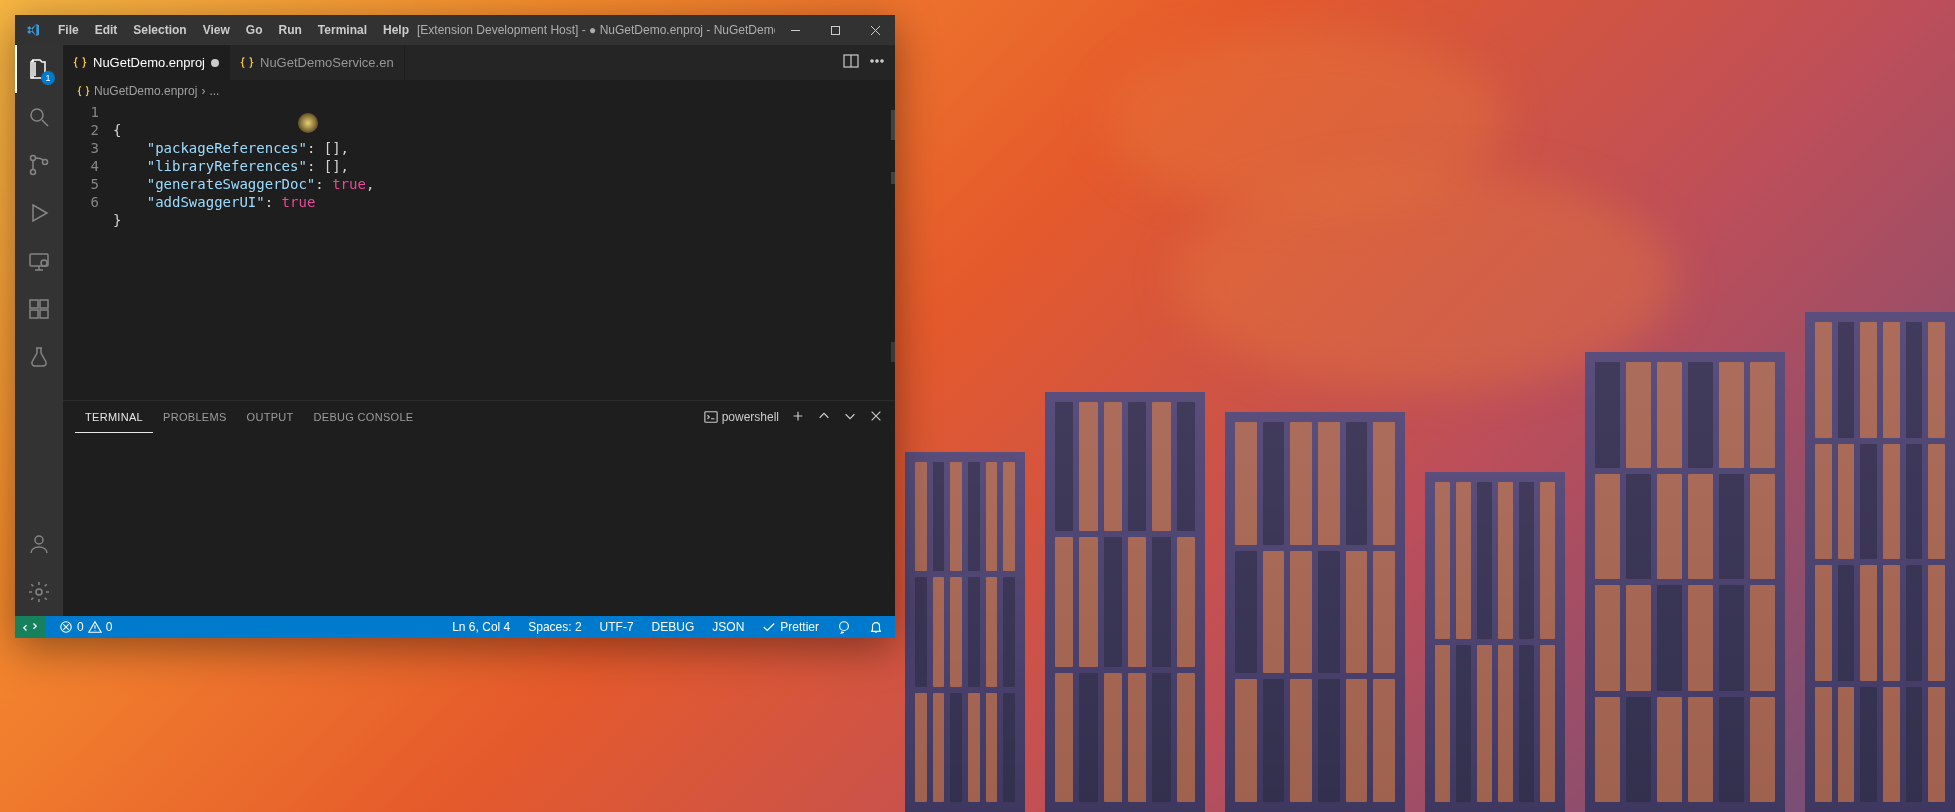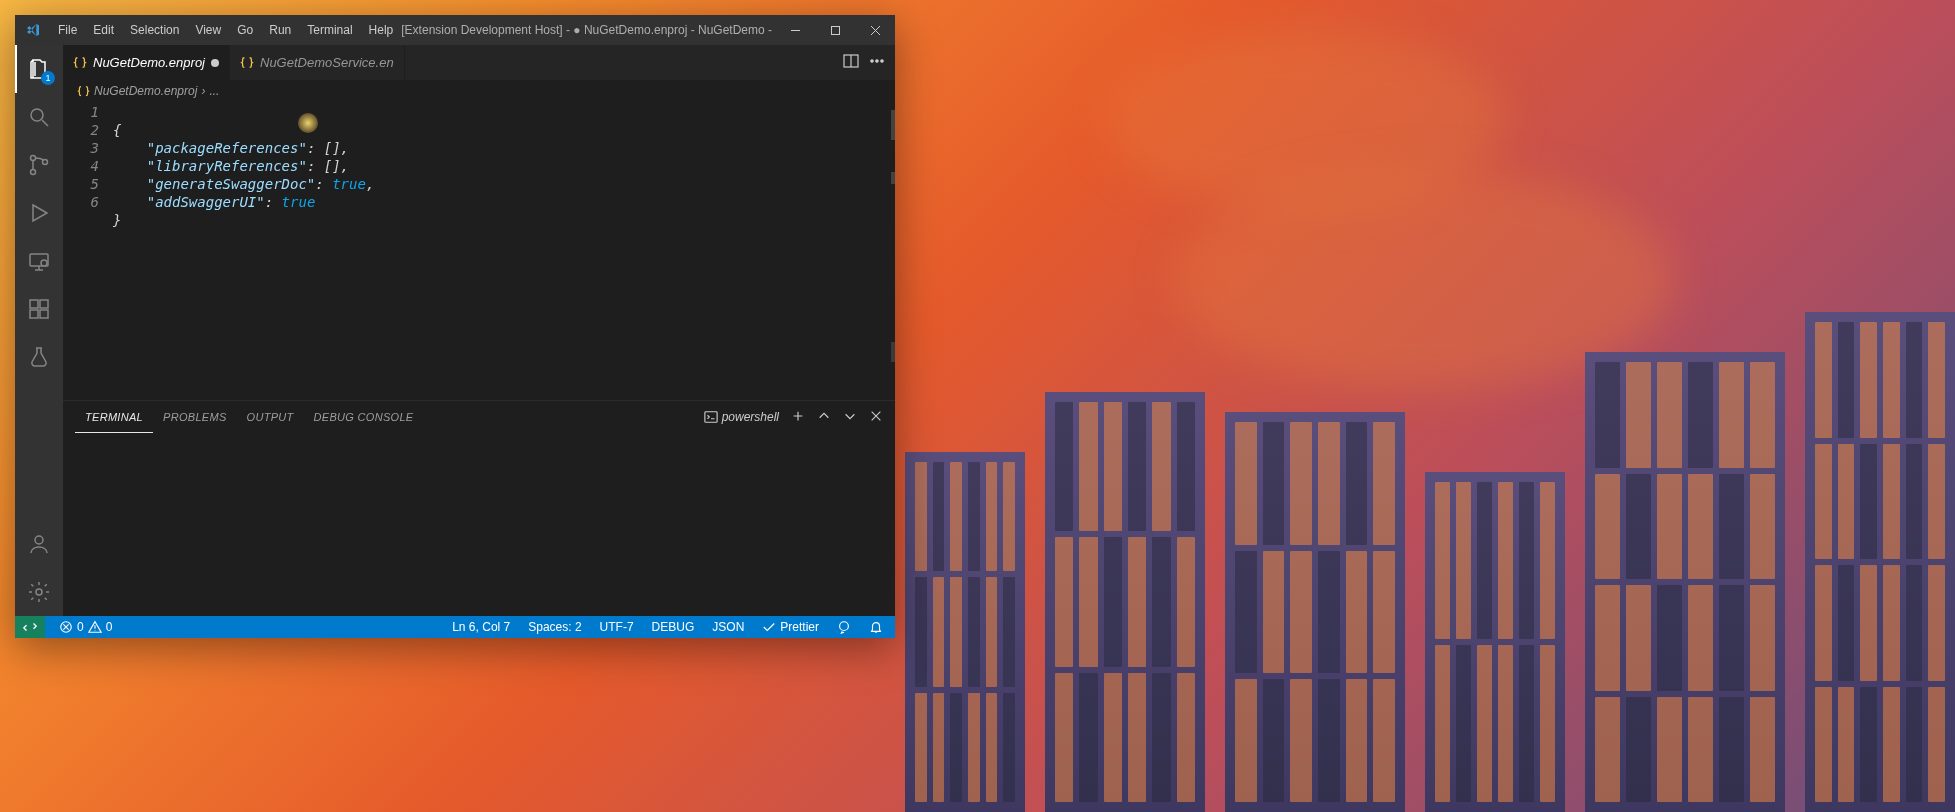--- a/index.html
+++ b/index.html
@@ -22,55 +22,55 @@
 
 .vscode {
   position:absolute; left:15px; top:15px; width:880px; height:623px;
   background:#1e1e1e; display:flex; flex-direction:column;
   box-shadow:0 10px 40px rgba(0,0,0,0.4);
 }
 .titlebar { height:30px; background:#323233; display:flex; align-items:center; color:#ccc; font-size:12px; }
 .titlebar .logo { width:35px; display:flex; align-items:center; justify-content:center; }
 .titlebar .logo svg { width:16px; height:16px; }
 .menu { display:flex; }
-.menu-item { padding:0 8px; line-height:30px; cursor:default; }
+.menu-item { padding:0 8px; line-height:30px; cursor:default;font-weight:bold; }
 .title-center { flex:1; text-align:center; opacity:0.8; white-space:nowrap; overflow:hidden; }
 .win-controls { display:flex; }
 .win-btn { width:40px; height:30px; display:flex; align-items:center; justify-content:center; }
 .win-btn svg { width:11px; height:11px; stroke:#ccc; stroke-width:1; fill:none; }
 
 .body-row { flex:1; display:flex; min-height:0; }
 .activitybar { width:48px; background:#333; display:flex; flex-direction:column; align-items:center; }
 .act-item { width:48px; height:48px; display:flex; align-items:center; justify-content:center; position:relative; color:#858585; }
 .act-item.active { color:#fff; }
 .act-item.active::before { content:""; position:absolute; left:0; top:0; bottom:0; width:2px; background:#fff; }
 .act-item svg { width:24px; height:24px; fill:none; stroke:currentColor; stroke-width:1.5; }
 .act-item .badge { position:absolute; bottom:8px; right:8px; background:#007acc; color:#fff; font-size:9px;
   border-radius:8px; min-width:14px; height:14px; display:flex; align-items:center; justify-content:center; padding:0 3px; }
 .act-spacer { flex:1; }
 
-.main { flex:1; display:flex; flex-direction:column; min-width:0;font-style:italic; }
+.main { flex:1; display:flex; flex-direction:column; min-width:0; }
 .tabbar { height:35px; background:#252526; display:flex; align-items:stretch; }
 .tab { display:flex; align-items:center; padding:0 10px; gap:6px; color:#969696; font-size:13px; border-right:1px solid #1e1e1e; }
 .tab.active { background:#1e1e1e; color:#fff; }
 .tab .file-ic { width:14px; height:14px; }
 .tab .dirty { width:8px; height:8px; border-radius:50%; background:#ccc; display:inline-block; }
 .tab:not(.active) .dirty { display:none; }
 .tab-actions { margin-left:auto; display:flex; align-items:center; gap:10px; padding:0 10px; color:#ccc; }
 .tab-actions svg { width:16px; height:16px; fill:none; stroke:#ccc; stroke-width:1.2; }
 
 .breadcrumb { height:22px; background:#1e1e1e; display:flex; align-items:center; padding-left:14px; font-size:12px; color:#a0a0a0; gap:4px; }
 .breadcrumb svg { width:13px; height:13px; }
 
 .editor { flex:1; display:flex; background:#1e1e1e; font-family:Consolas,monospace; font-size:14px; line-height:18px; min-height:0; overflow:hidden; position:relative; }
 .gutter { width:50px; text-align:right; color:#858585; padding:1px 14px 0 0; user-select:none; }
 .code { flex:1; padding-top:1px; white-space:pre; position:relative; }
 .tok-p { color:#d4d4d4; }
 .tok-k { color:#9cdcfe; }
-.tok-b { color:#0ea5e9; }
+.tok-b { color:#ec4899; }
 .cursor-mark { position:absolute; width:20px; height:20px; border-radius:50%;
   background:radial-gradient(circle,rgba(255,230,120,0.9) 0%,rgba(255,200,80,0.4) 60%,transparent 100%);
   pointer-events:none; }
 .minimap { position:absolute; right:0; top:0; width:8px; height:100%; }
 .mm-bar { position:absolute; right:0; width:4px; background:#424242; }
 
 .panel { display:flex; flex-direction:column; border-top:1px solid #2b2b2b; height:216px; background:#1e1e1e; }
 .panel-tabs { height:32px; display:flex; align-items:center; padding:0 12px; font-size:11px; color:#9d9d9d; }
 .ptab { padding:0 10px; height:32px; display:flex; align-items:center; letter-spacing:0.3px; }
 .ptab.active { color:#e7e7e7; border-bottom:1px solid #e7e7e7; }
@@ -442,21 +442,21 @@
           <circle cx="8" cy="8" r="6"></circle>
           <path d="M5 5l6 6M11 5l-6 6"></path>
         </svg>
         <span>0</span>
       <svg viewBox="0 0 16 16">
           <path d="M8 2l7 12H1z M8 6v4 M8 12v.5"></path>
         </svg>
         <span>0</span>
     </div>
     <div class="sb-spacer"></div>
-    <div class="sb-item">Ln 6, Col 7</div>
+    <div class="sb-item">Ln 6, Col 4</div>
     <div class="sb-item">Spaces: 2</div>
     <div class="sb-item">UTF-7</div>
     <div class="sb-item">DEBUG</div>
     <div class="sb-item">JSON</div>
     <div class="sb-item">
       <svg viewBox="0 0 16 16">
           <path d="M2 8l4 4 8-8"></path>
         </svg>
         <span>Prettier</span>
     </div>

